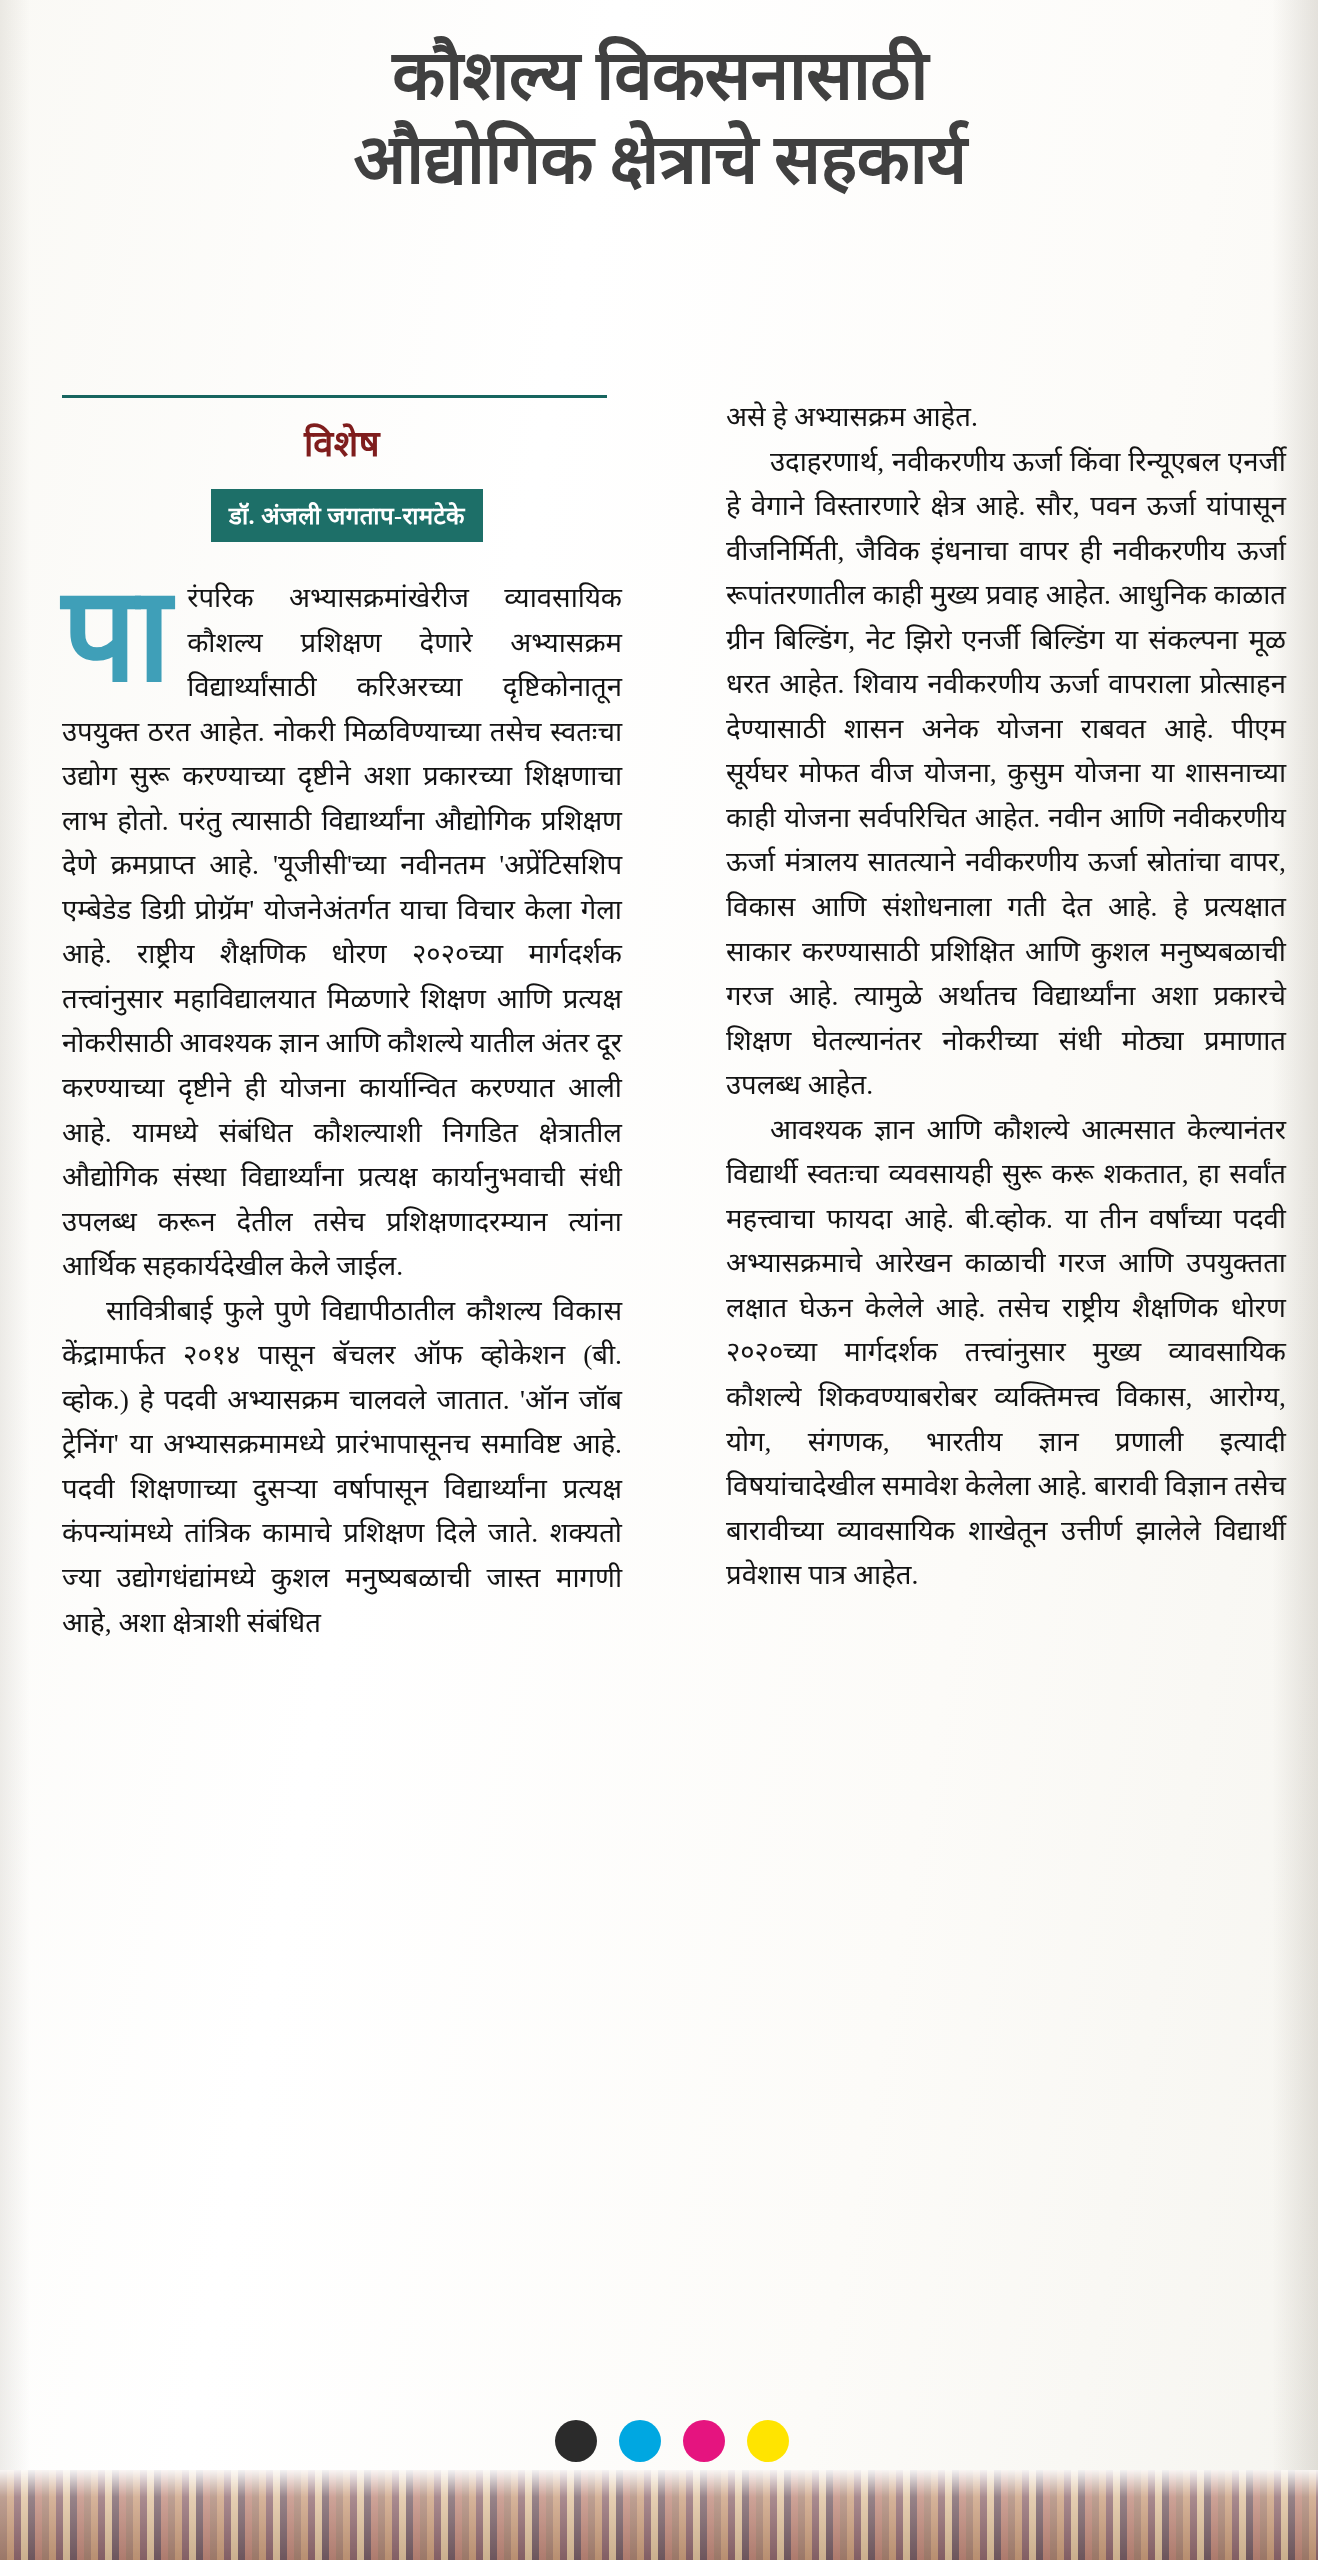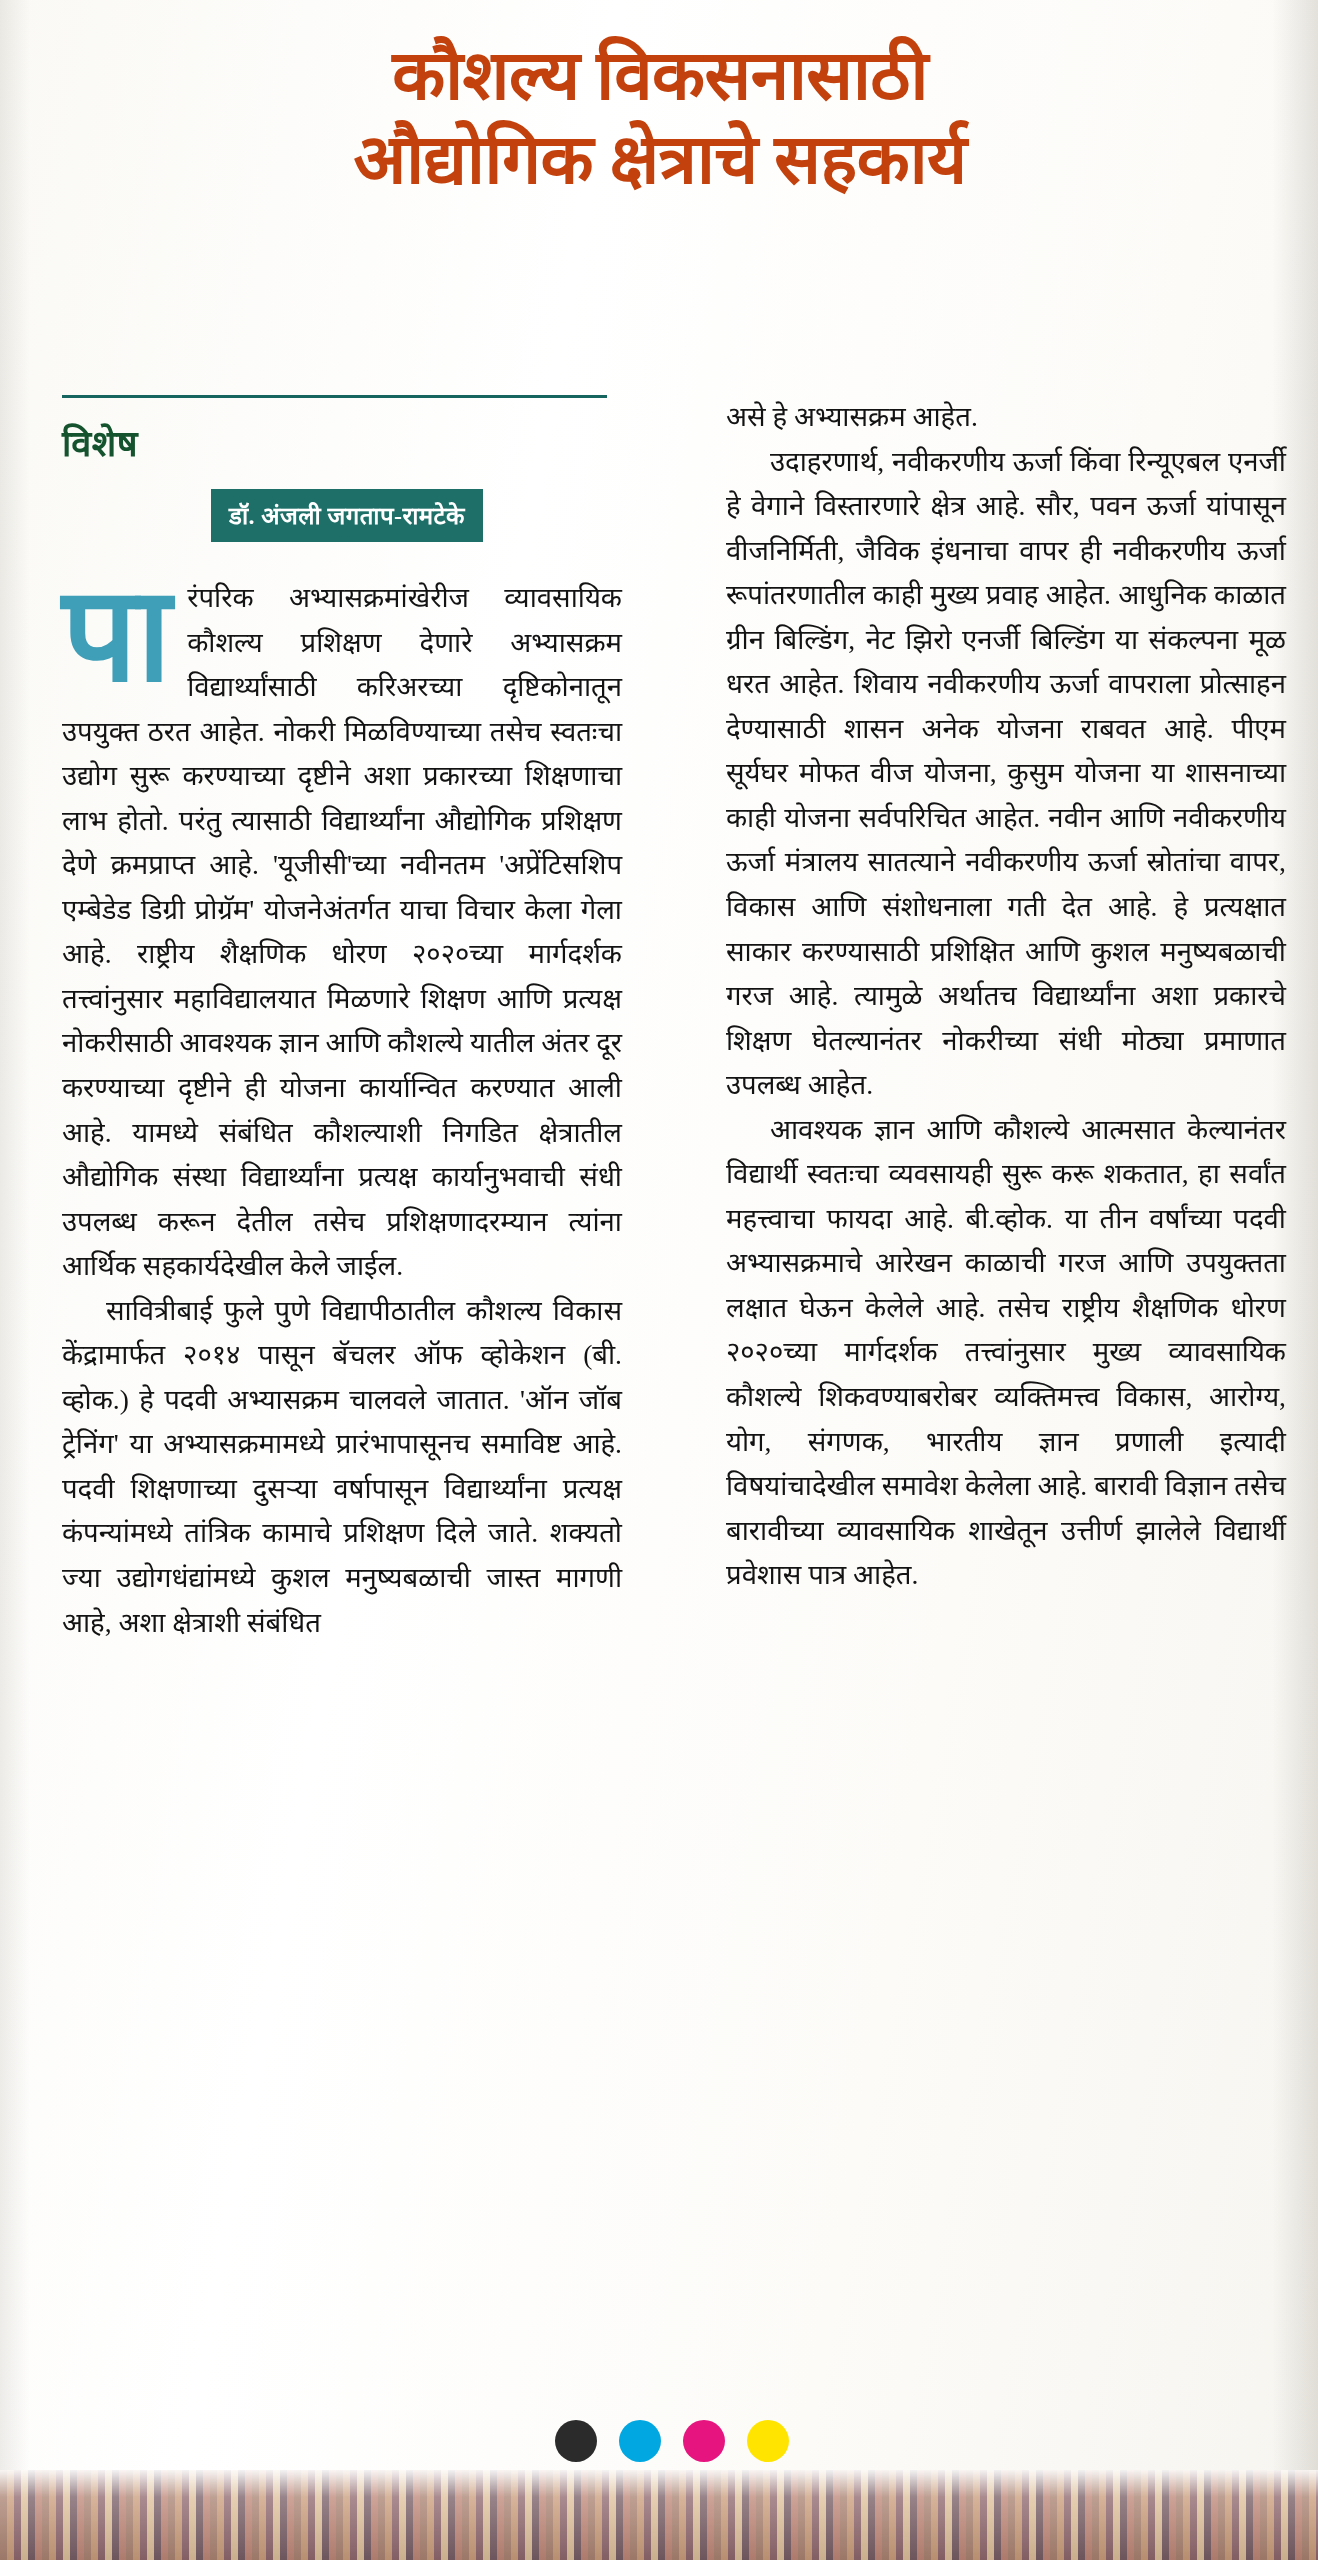--- a/index.html
+++ b/index.html
@@ -34,21 +34,21 @@
     position: absolute;
     top: 34px;
     left: 70px;
     width: 1180px;
     text-align: center;
     font-family: "Liberation Serif", serif;
     font-weight: bold;
     font-size: 69px;
     line-height: 1.22;
     letter-spacing: -0.5px;
-    color: #c2410c;
+    color: #404040;
   }
   .headline .l1 { display:block; }
   .headline .l2 { display:block; }
 
   .columns {
     position: absolute;
     top: 395px;
     left: 62px;
     width: 1200px;
     height: 2000px;
@@ -64,21 +64,22 @@
   .rule {
     width: 545px;
     height: 3px;
     background: #17655f;
     margin: 0 0 20px 0;
   }
   .kicker {
     font-family: "Liberation Serif", serif;
     font-weight: bold;
     font-size: 36px;
-    color: #14532d;
+    color: #7f1d1d;
+    text-align: center;
     margin: 4px 0 22px 0;
     letter-spacing: 0.5px;
   }
   .byline {
     display: inline-block;
     background: #1d6f68;
     color: #ffffff;
     font-family: "Liberation Serif", serif;
     font-weight: bold;
     font-size: 24px;

